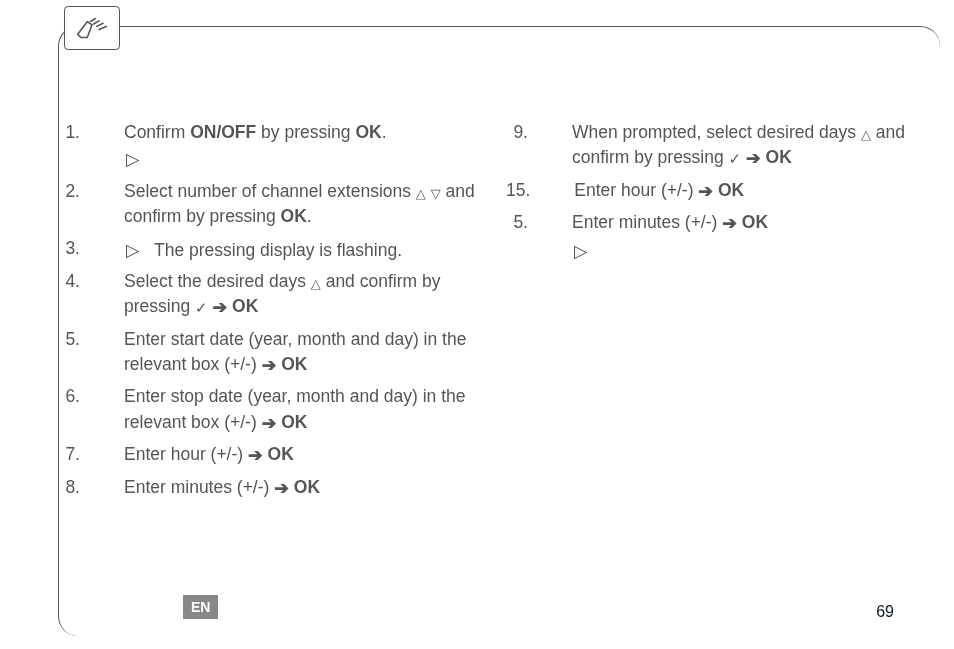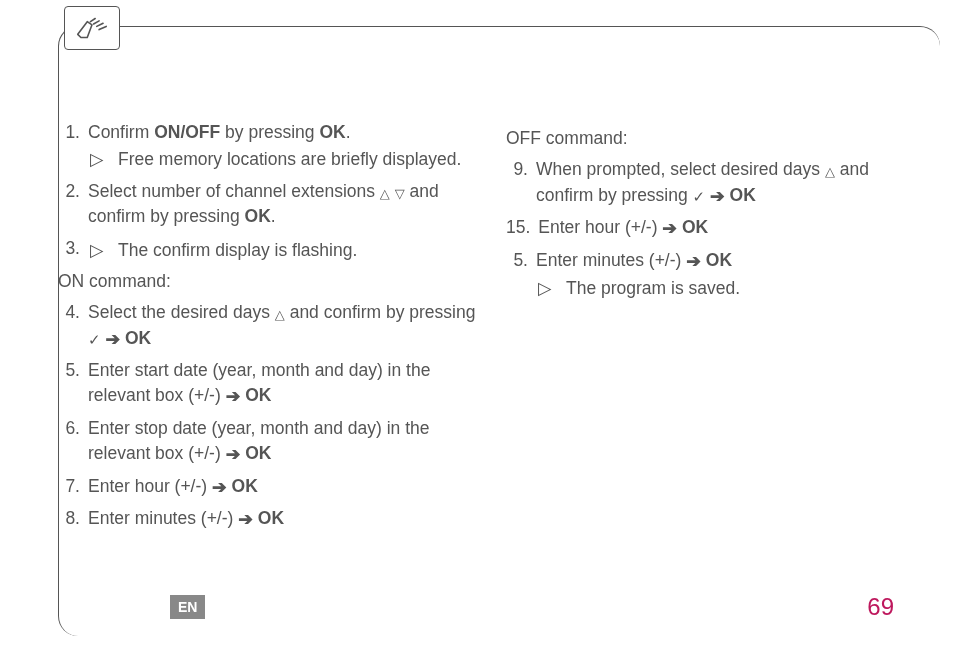--- a/index.html
+++ b/index.html
@@ -18,31 +18,31 @@
     }
     .thumb-badge svg { width: 38px; height: 30px; }
     .content {
       position: absolute; top: 120px; left: 58px; right: 30px;
       display: flex; gap: 30px; color: #555; font-size: 17.5px; line-height: 1.45;
     }
     .col { flex: 1; }
     .ol { list-style: none; }
     .ol > li { display: flex; margin-bottom: 6px; }
     .num { min-width: 30px; text-align: right; padding-right: 8px; }
-    .li-body { flex: 1; }
+    .li-body { flex: 1; margin-left: 36px; }
     .sub { display: flex; margin-top: 2px; }
     .sub-marker { min-width: 30px; text-align: left; padding-left: 2px; padding-right: 8px; }
     .section-label { margin: 6px 0 6px 0; }
     .b { font-weight: bold; }
     .glyph { display: inline-block; vertical-align: -1px; }
     .lang-badge {
-      position: absolute; bottom: 30px; left: 170px; background: #888;
+      position: absolute; bottom: 30px; left: 183px; background: #888;
       color: #fff; font-weight: bold; font-size: 14px; padding: 4px 8px;
     }
-    .page-num { position: absolute; bottom: 28px; right: 60px; color: #be185d; font-size: 24px; }
+    .page-num { position: absolute; bottom: 28px; right: 60px; color: #0f172a; font-size: 16px; }
     .up-tri { font-size: 13px; }
     .dn-tri { font-size: 13px; }
     .check { font-size: 15px; }
   </style>
 </head>
 <body>
 
 <div class="page"></div>
 
 <div class="thumb-badge">
@@ -56,41 +56,39 @@
 
 <div class="content">
   <div class="col">
     <ol class="ol" id="left-initial">
         <li>
           <div class="num">1.</div>
           <div class="li-body">
             <div>Confirm <span class="b">ON/OFF</span> by pressing <span class="b">OK</span>.</div>
             <div class="sub">
               <div class="sub-marker">▷</div>
-              <div>Free memory locations are briefly displayed.</div>
             </div>
           </div>
         </li>
         <li>
           <div class="num">2.</div>
           <div class="li-body">
             <div>Select number of channel extensions <span class="glyph up-tri">△</span> <span class="glyph dn-tri">▽</span> and confirm by pressing <span class="b">OK</span>.</div>
           </div>
         </li>
         <li>
           <div class="num">3.</div>
           <div class="li-body">
             <div class="sub">
               <div class="sub-marker">▷</div>
-              <div>The confirm display is flashing.</div>
+              <div>The pressing display is flashing.</div>
             </div>
           </div>
         </li>
       </ol>
-    <div class="section-label">ON command:</div>
     <ol class="ol" id="left-on">
         <li>
           <div class="num">4.</div>
           <div class="li-body">
             <div>Select the desired days <span class="glyph up-tri">△</span> and confirm by pressing <span class="glyph check">✓</span>  <span class="glyph b">➔</span> <span class="b">OK</span></div>
           </div>
         </li>
         <li>
           <div class="num">5.</div>
           <div class="li-body">
@@ -111,41 +109,39 @@
         </li>
         <li>
           <div class="num">8.</div>
           <div class="li-body">
             <div>Enter minutes (+/-) <span class="glyph b">➔</span> <span class="b">OK</span></div>
           </div>
         </li>
       </ol>
   </div>
   <div class="col">
-    <div class="section-label">OFF command:</div>
     <ol class="ol" id="right-off">
         <li>
           <div class="num">9.</div>
           <div class="li-body">
             <div>When prompted, select desired days <span class="glyph up-tri">△</span> and confirm by pressing <span class="glyph check">✓</span>  <span class="glyph b">➔</span> <span class="b">OK</span></div>
           </div>
         </li>
         <li>
           <div class="num">15.</div>
           <div class="li-body">
             <div>Enter hour (+/-) <span class="glyph b">➔</span> <span class="b">OK</span></div>
           </div>
         </li>
         <li>
           <div class="num">5.</div>
           <div class="li-body">
             <div>Enter minutes (+/-) <span class="glyph b">➔</span> <span class="b">OK</span></div>
             <div class="sub">
               <div class="sub-marker">▷</div>
-              <div>The program is saved.</div>
             </div>
           </div>
         </li>
       </ol>
   </div>
 </div>
 
 <div class="lang-badge">EN</div>
 <div class="page-num">69</div>
 

